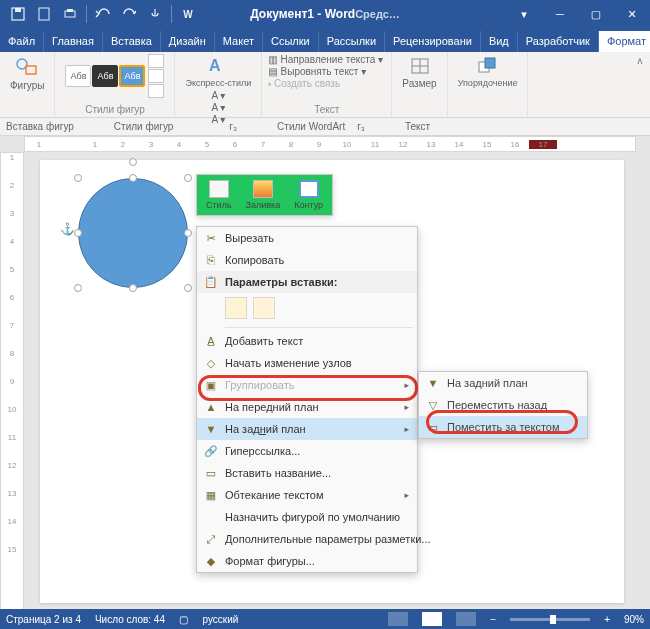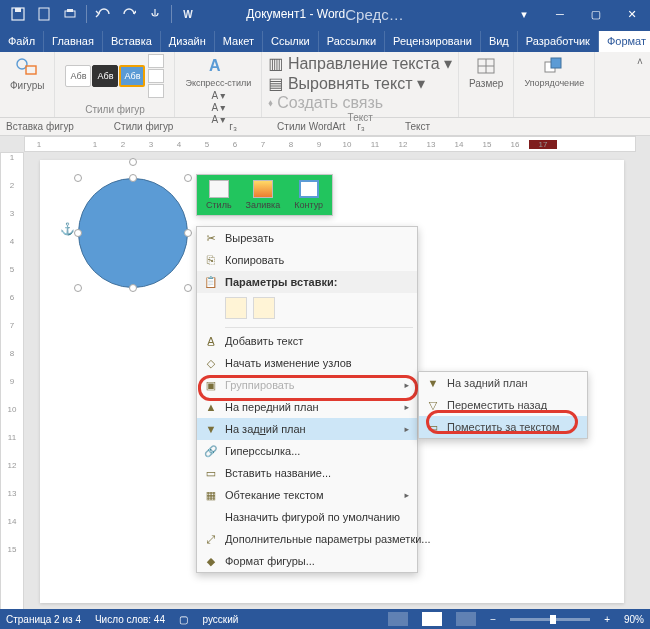--- a/index.html
+++ b/index.html
@@ -3,22 +3,22 @@
 <meta charset="utf-8">
 <style>
   * { box-sizing: border-box; margin: 0; padding: 0; font-family: "Segoe UI", Tahoma, sans-serif; }
   body { width: 650px; height: 629px; background: #fff; overflow: hidden; font-size: 11px; color: #444; position: relative; }
 
   
   .titlebar { height: 28px; background: #2b579a; color: #fff; display: flex; align-items: center; position: relative; }
   .qat { display: flex; align-items: center; gap: 2px; padding-left: 6px; }
   .qat-btn { width: 24px; height: 24px; display: flex; align-items: center; justify-content: center; color: #fff; opacity: .9; }
   .qat-sep { width: 1px; height: 18px; background: rgba(255,255,255,.3); margin: 0 2px; }
-  .titlebar-center { position: absolute; left: 50%; transform: translateX(-50%); display: flex; align-items: center; gap: 0; font-size: 12px; }
-  .titlebar-center .sub { color: #c9d5e8; font-size: 15px; }
+  .titlebar-center { position: absolute; left: 50%; transform: translateX(-50%); display: flex; align-items: center; gap: 0; font-size: 12px; font-weight: bold; }
+  .titlebar-center .sub { color: #c9d5e8; font-size: 11px; }
   .winbtns { margin-left: auto; display: flex; }
   .winbtn { width: 36px; height: 28px; display: flex; align-items: center; justify-content: center; color: #fff; }
 
   
   .tabs { height: 24px; background: #2b579a; display: flex; align-items: flex-end; color: #fff; font-size: 11px; }
   .tab { padding: 4px 8px 5px; white-space: nowrap; border-right: 1px solid rgba(255,255,255,.15); cursor: default; }
   .tab.active { background: #fff; color: #2b579a; }
   .tabs .spacer { flex: 1; }
 
   
@@ -184,21 +184,21 @@
         </svg>
       <span style="font-size:9px;">Экспресс-стили</span>
     </div>
     <div style="display:flex;flex-direction:column;gap:1px;font-size:10px;color:#666;">
       <span>A ▾</span>
       <span>A ▾</span>
       <span>A ▾</span>
     </div>
   </div>
   <div class="rgroup" style="min-width:130px;align-items:flex-start;">
-    <div style="display:flex;flex-direction:column;gap:1px;font-size:16px;">
+    <div style="display:flex;flex-direction:column;gap:1px;font-size:10px;">
       <div>▥ <span>Направление текста</span> ▾</div>
       <div>▤ <span>Выровнять текст</span> ▾</div>
       <div style="color:#b0b0b0;">⬪ <span>Создать связь</span></div>
     </div>
     <span class="rgroup-label" style="align-self:center;">Текст</span>
   </div>
   <div class="rgroup">
     <div class="big-btn">
       <svg width="22" height="20">
           <rect x="3" y="3" width="16" height="14" fill="none" stroke="#888"></rect>

